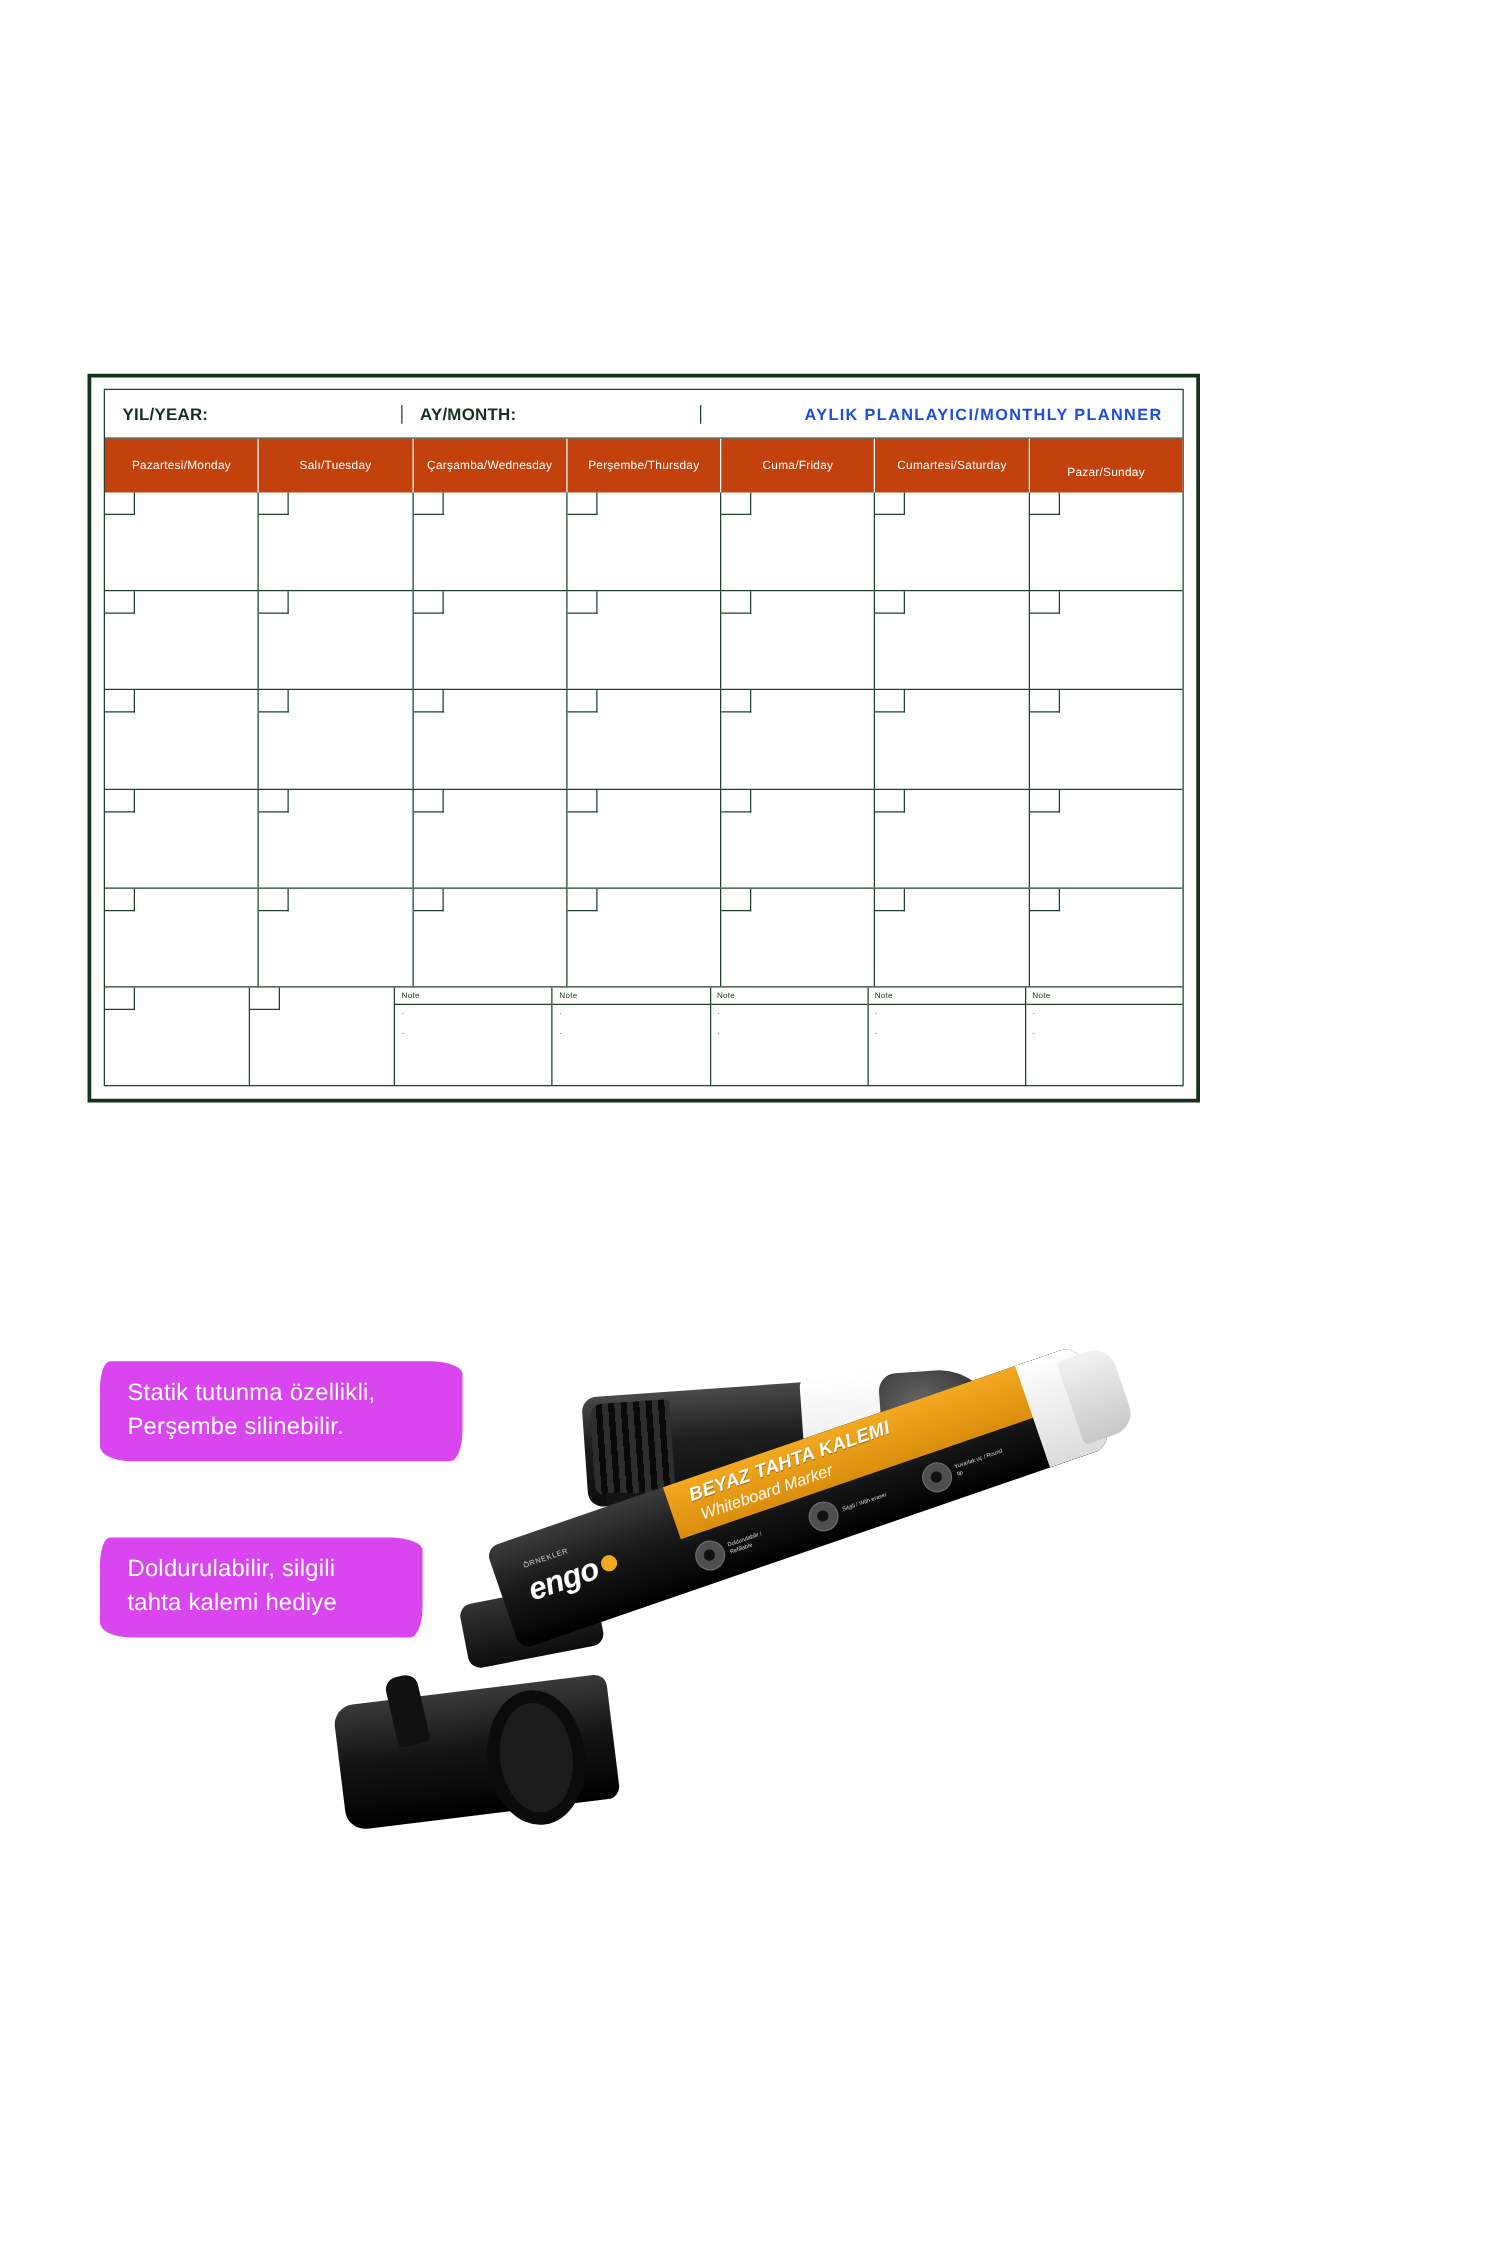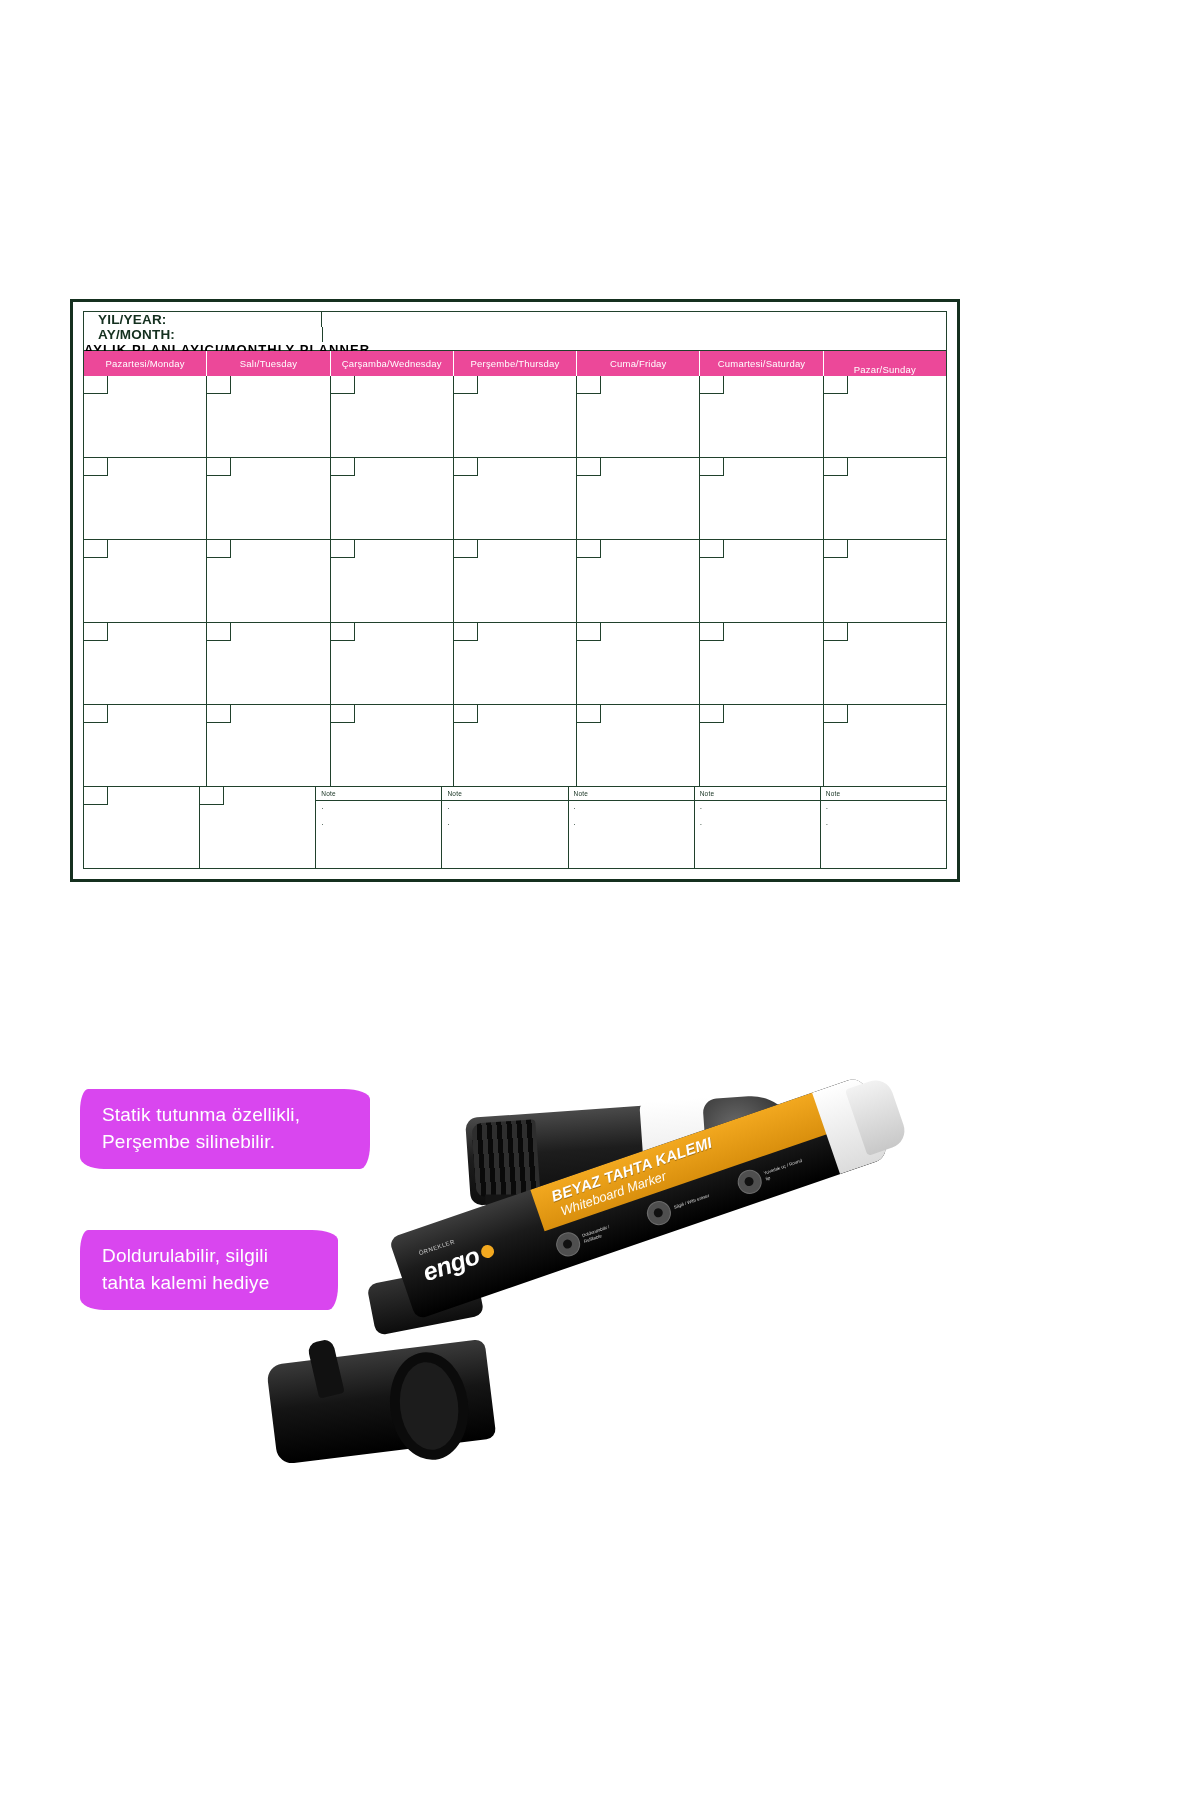--- a/index.html
+++ b/index.html
@@ -33,25 +33,24 @@
     box-sizing: border-box;
     border: 1px solid #20412c;
     background: #ffffff;
     display: flex;
     flex-direction: column;
   }
 
   
   .planner-top {
     display: flex;
-    align-items: flex-start;
+    align-items: center;
     height: 39px;
     border-bottom: 1px solid #20412c;
     box-sizing: border-box;
-    flex-direction: column;
   }
   .field-box {
     box-sizing: border-box;
     border-right: 1px solid #20412c;
     display: flex;
     align-items: center;
     padding-left: 14px;
     font-size: 13.5px;
     font-weight: bold;
     color: #14301f;
@@ -60,30 +59,29 @@
   .field-year { width: 238px; }
   .field-month { width: 239px; }
   .planner-title {
     flex: 1;
     display: flex;
     align-items: center;
     justify-content: flex-end;
     padding-right: 16px;
     font-size: 13px;
     font-weight: bold;
-    color: #000000;
+    color: #1d4ed8;
     letter-spacing: 1.1px;
-    text-decoration: underline;
   }
 
   
   .days-head {
     display: flex;
-    height: 25px;
-    background: #ec4899;
+    height: 43px;
+    background: #c2410c;
   }
   .day-head {
     flex: 1;
     box-sizing: border-box;
     border-right: 1px solid #ffffff;
     color: #ffffff;
     font-size: 9.5px;
     letter-spacing: .2px;
     display: flex;
     align-items: center;

